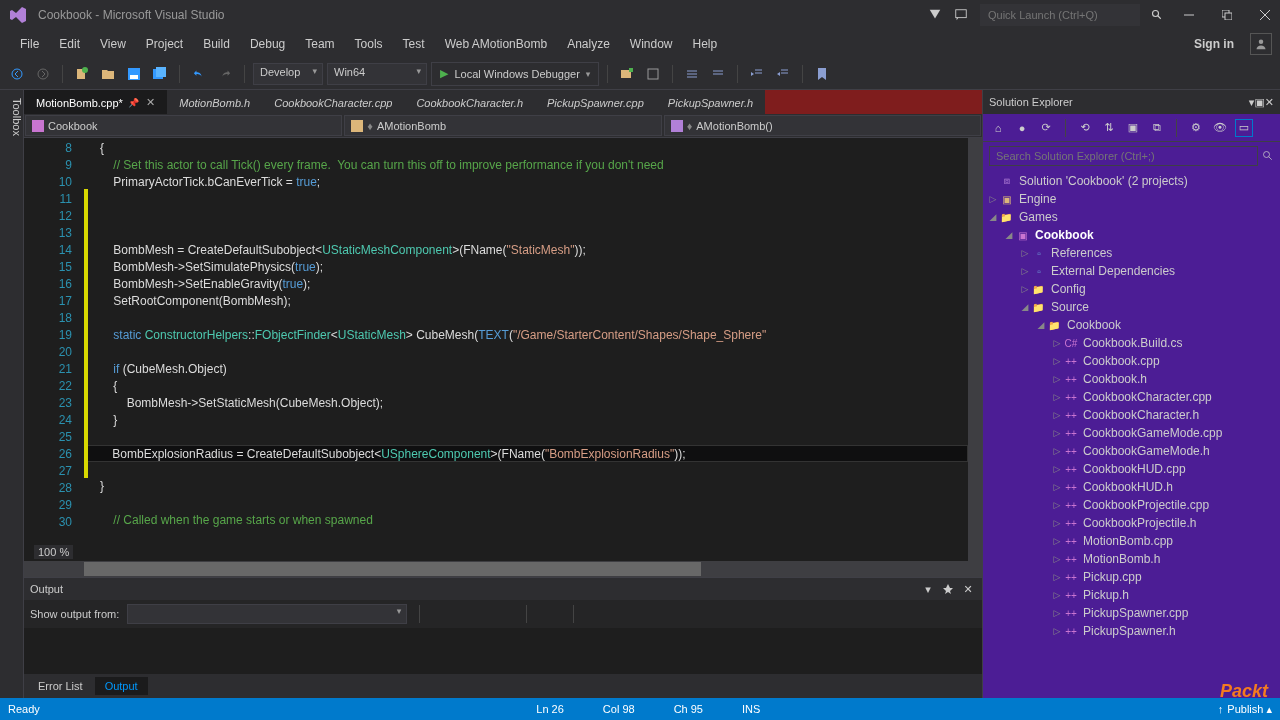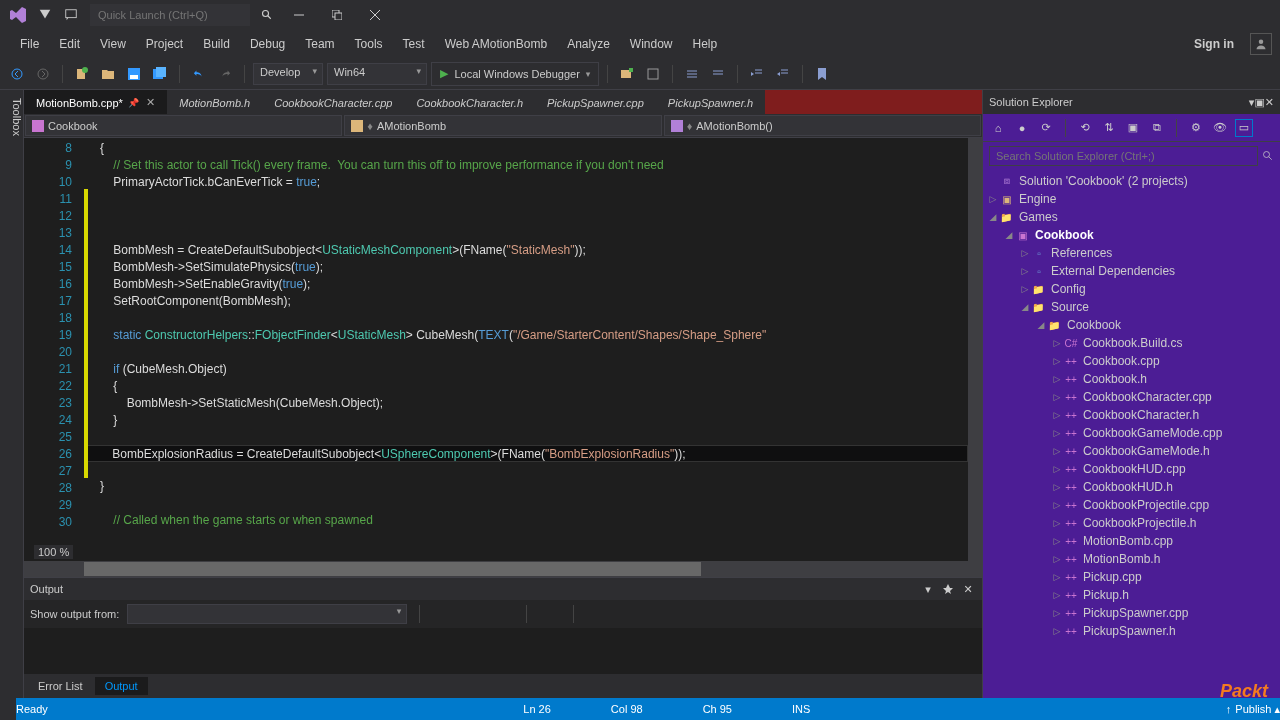--- a/index.html
+++ b/index.html
@@ -95,35 +95,36 @@
 .tnode { display: flex; align-items: center; height: 18px; padding-right: 4px; cursor:pointer; white-space:nowrap;}
 .tnode .arrow { width: 12px; text-align: center; font-size: 9px; color: #888; }
 .tnode .ticon { width: 16px; height: 14px; display: inline-flex; align-items: center; justify-content: center; margin-right: 4px; font-size:10px;}
 .tnode.bold .lbl { font-weight: bold; color: #fff; }
 .folder-icon { color: #dcb67a; }
 .cpp-icon { color: #c975d1;}
 .ref-icon { color: #75b6e7;}
 .sln-icon { color: #b180d7; }
 
 
-.statusbar { height: 22px; background: #007acc; color: #fff; display: flex; align-items: center; padding: 0 0; font-size: 11px; gap: 60px; position:absolute; bottom:0; left:16px; right:0;}
+.statusbar { height: 22px; background: #007acc; color: #fff; display: flex; align-items: center; padding: 0 8px; font-size: 11px; gap: 39px; position:absolute; bottom:0; left:0; right:0;}
 .statusbar .sright { margin-left: auto; display:flex; gap:10px; align-items:center;}
 .packt { color: #f47b20; font-weight: bold; font-size:18px; position:absolute; right:12px; bottom:18px; font-style:italic;}
 
 svg { display:block; }
 </style>
 </head>
 <body>
 
 <div class="titlebar">
   <div class="vs-logo">
     <svg viewBox="0 0 20 20">
         <path fill="#b180d7" d="M14 2l4 2v12l-4 2-6-6-4 3-2-1V6l2-1 4 3 6-6z"></path>
       </svg>
   </div>
+  <div class="title">Cookbook - Microsoft Visual Studio</div>
   <div class="rcontrols">
     <div style="width:18px;">
         <svg viewBox="0 0 16 16" width="14" height="14">
           <path fill="#ccc" d="M2 2l12 0-6 10z"></path>
         </svg>
       </div>
     <div style="width:18px;">
         <svg viewBox="0 0 16 16" width="14" height="14">
           <rect x="2" y="2" width="12" height="9" fill="none" stroke="#ccc"></rect>
           <path fill="#ccc" d="M5 11l-2 3v-3z"></path>

